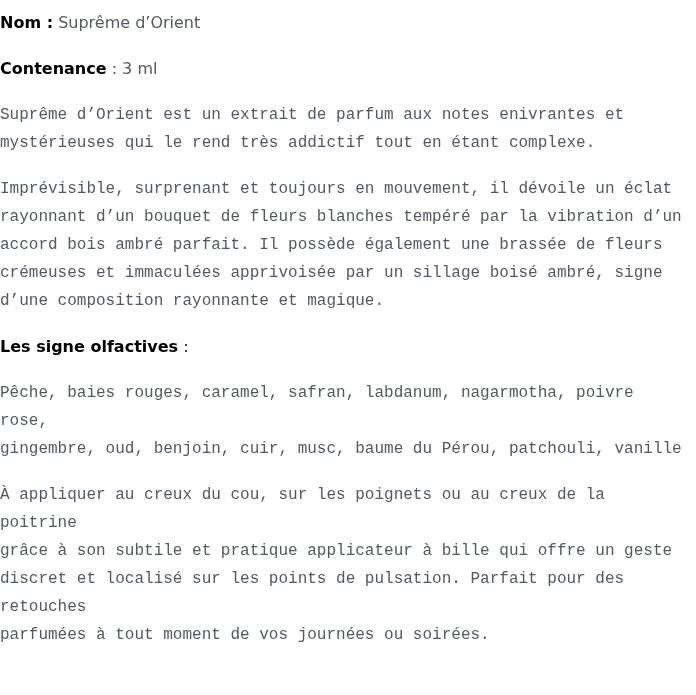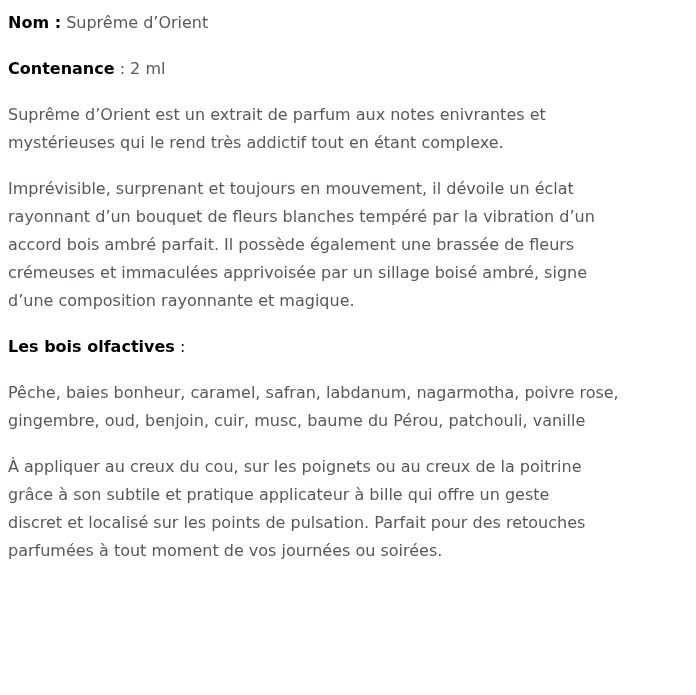--- a/index.html
+++ b/index.html
@@ -11,27 +11,28 @@
     height: 695px;
     background: #ffffff;
     overflow: hidden;
     font-family: "DejaVu Sans", "Liberation Sans", sans-serif;
     font-size: 16px;
     line-height: 28px;
     color: #54595f;
     -webkit-font-smoothing: antialiased;
   }
   .content {
-    padding: 9px 10px 0 8px;
+    padding: 9px 10px 0 0;
   }
   p {
     margin: 0 0 18px 0;
   }
   .multiline {
     white-space: pre-line;
+    font-family: Liberation Mono, monospace;
   }
   .field-label,
   .section-heading {
     font-weight: bold;
     color: #000000;
   }
   .heading-colon {
     font-weight: normal;
     color: #1a1a1a;
   }
@@ -42,39 +43,39 @@
 <div class="content">
 
   <p class="field">
     <span class="field-label">Nom :</span>
     <span class="field-value">Suprême d’Orient</span>
   </p>
 
 
   <p class="field">
     <span class="field-label">Contenance</span>
-    <span class="field-value">: 2 ml</span>
+    <span class="field-value">: 3 ml</span>
   </p>
 
   <p class="multiline">Suprême d’Orient est un extrait de parfum aux notes enivrantes et
 mystérieuses qui le rend très addictif tout en étant complexe.</p>
 
   <p class="multiline">Imprévisible, surprenant et toujours en mouvement, il dévoile un éclat
 rayonnant d’un bouquet de fleurs blanches tempéré par la vibration d’un
 accord bois ambré parfait. Il possède également une brassée de fleurs
 crémeuses et immaculées apprivoisée par un sillage boisé ambré, signe
 d’une composition rayonnante et magique.</p>
 
 
   <p>
-    <span class="section-heading">Les bois olfactives</span>
+    <span class="section-heading">Les signe olfactives</span>
     <span class="heading-colon">:</span>
   </p>
 
-  <p class="multiline">Pêche, baies bonheur, caramel, safran, labdanum, nagarmotha, poivre rose,
+  <p class="multiline">Pêche, baies rouges, caramel, safran, labdanum, nagarmotha, poivre rose,
 gingembre, oud, benjoin, cuir, musc, baume du Pérou, patchouli, vanille</p>
 
   <p class="multiline">À appliquer au creux du cou, sur les poignets ou au creux de la poitrine
 grâce à son subtile et pratique applicateur à bille qui offre un geste
 discret et localisé sur les points de pulsation. Parfait pour des retouches
 parfumées à tout moment de vos journées ou soirées.</p>
 
 </div>
 
 </body></html>

